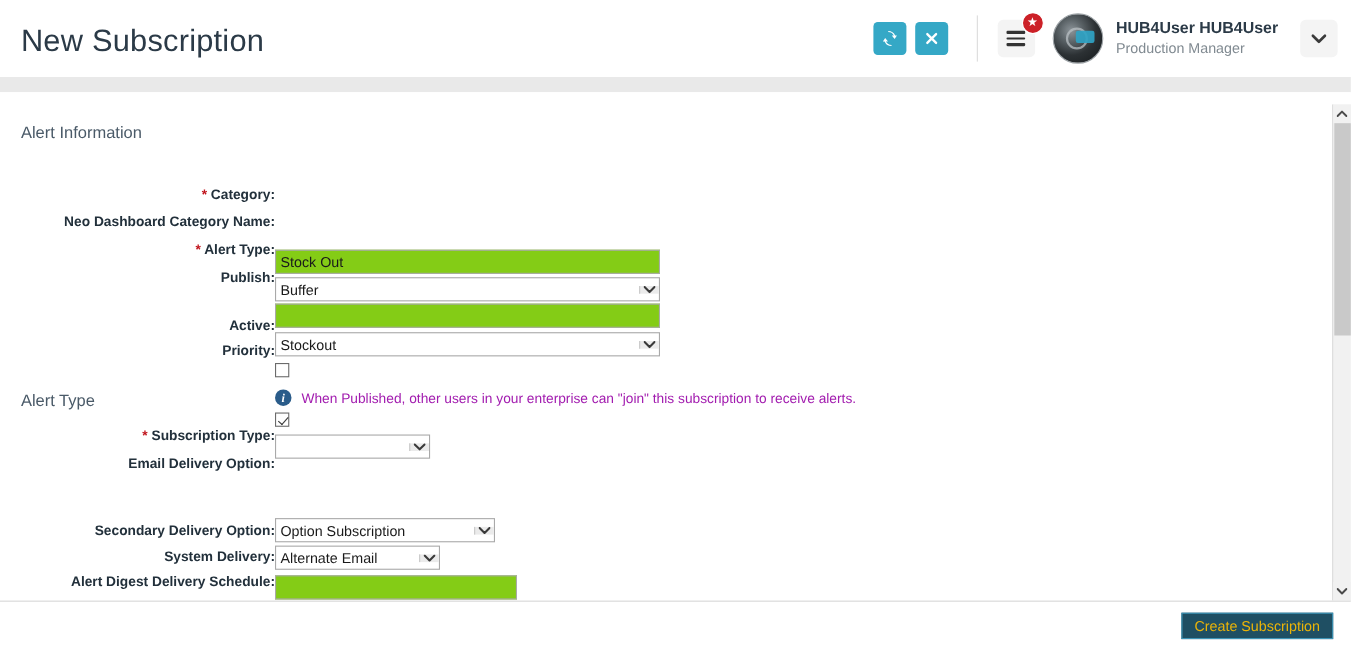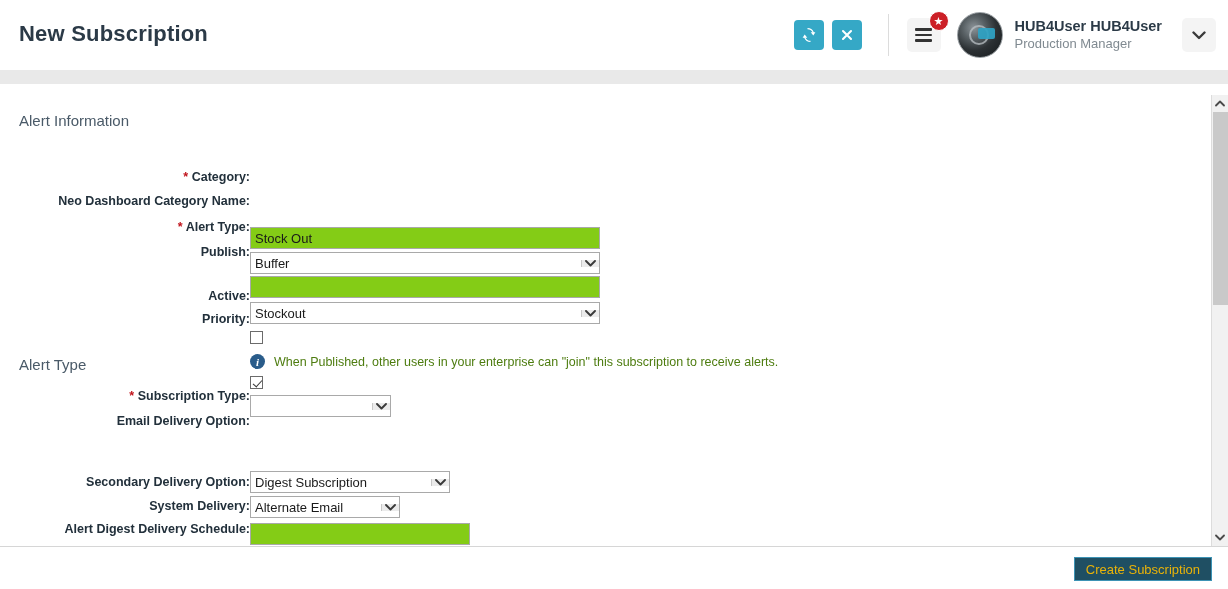--- a/index.html
+++ b/index.html
@@ -13,21 +13,21 @@
 
   
   .topbar {
     position: absolute; top: 0; left: 0;
     width: 1228px; height: 70px;
     background: #ffffff;
     display: flex; align-items: center;
   }
   .page-title {
     position: absolute; left: 19px; top: 21px;
-    font-size: 22px; font-weight: bold; color: #2b3a47;
+    font-size: 28px; font-weight: normal; color: #2b3a47;
     letter-spacing: .2px;
     text-align: right;
   }
   .header-right {
     position: absolute; right: 12px; top: 0;
     height: 70px; display: flex; align-items: center;
   }
   .icon-btn-teal {
     width: 30px; height: 30px; border-radius: 4px;
     background: #35a8c6; border: none;
@@ -149,21 +149,21 @@
     position: absolute; left: 250px; display: flex;
     align-items: center; gap: 9px;
   }
   .info-ico {
     width: 15px; height: 15px; border-radius: 50%;
     background: #2a5c8a; color: #fff; font-size: 11px;
     font-weight: bold; font-style: italic;
     display: flex; align-items: center; justify-content: center;
     font-family: "Liberation Serif", serif; flex: none;
   }
-  .info-txt { font-size: 12.5px; color: #4d7c0f; white-space: nowrap; }
+  .info-txt { font-size: 12.5px; color: #a21caf; white-space: nowrap; }
 
   
   .sbar {
     position: absolute; top: 95px; right: 0;
     width: 17px; height: 451px;
     background: #f1f1f1; border-left: 1px solid #dcdcdc;
   }
   .sbar-btn {
     position: absolute; left: 0; width: 16px; height: 17px;
     display: flex; align-items: center; justify-content: center;
@@ -310,21 +310,21 @@
         </svg>
     </div>
   </div>
 
   <div class="section-title" style="top:271px">Alert Type</div>
 
   <div class="row" style="top:304px; width:250px">
     <div class="lbl"><span class="req">*</span> <span>Subscription Type:</span></div>
   </div>
   <div class="sel" style="position:absolute; left:250px; top:386px; width:200px">
-    <div class="val">Digest Subscription</div>
+    <div class="val">Option Subscription</div>
     <div class="arrow">
       <svg width="11" height="7" viewBox="0 0 11 7">
           <path d="M1 1 L5.5 5.5 L10 1" stroke="#3a3a3a" stroke-width="1.9" fill="none" stroke-linecap="round" stroke-linejoin="round"></path>
         </svg>
     </div>
   </div>
 
   <div class="row" style="top:329px; width:250px">
     <div class="lbl">Email Delivery Option:</div>
   </div>

